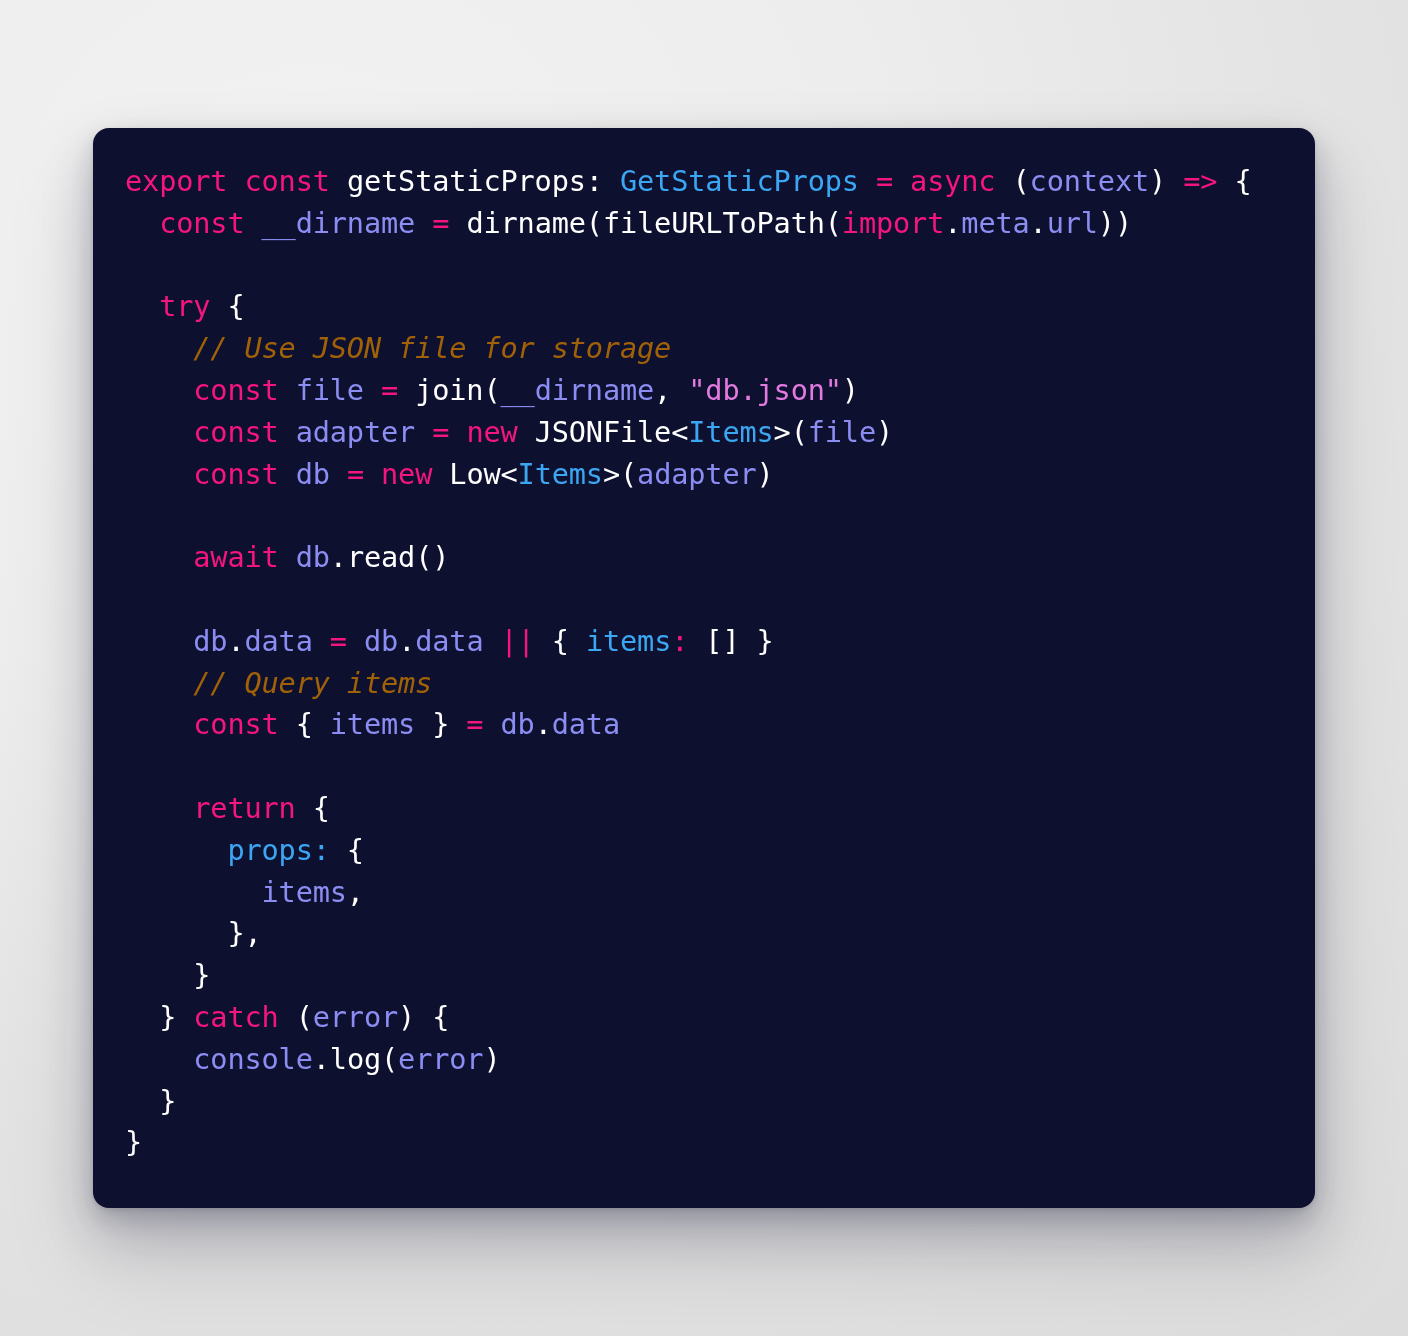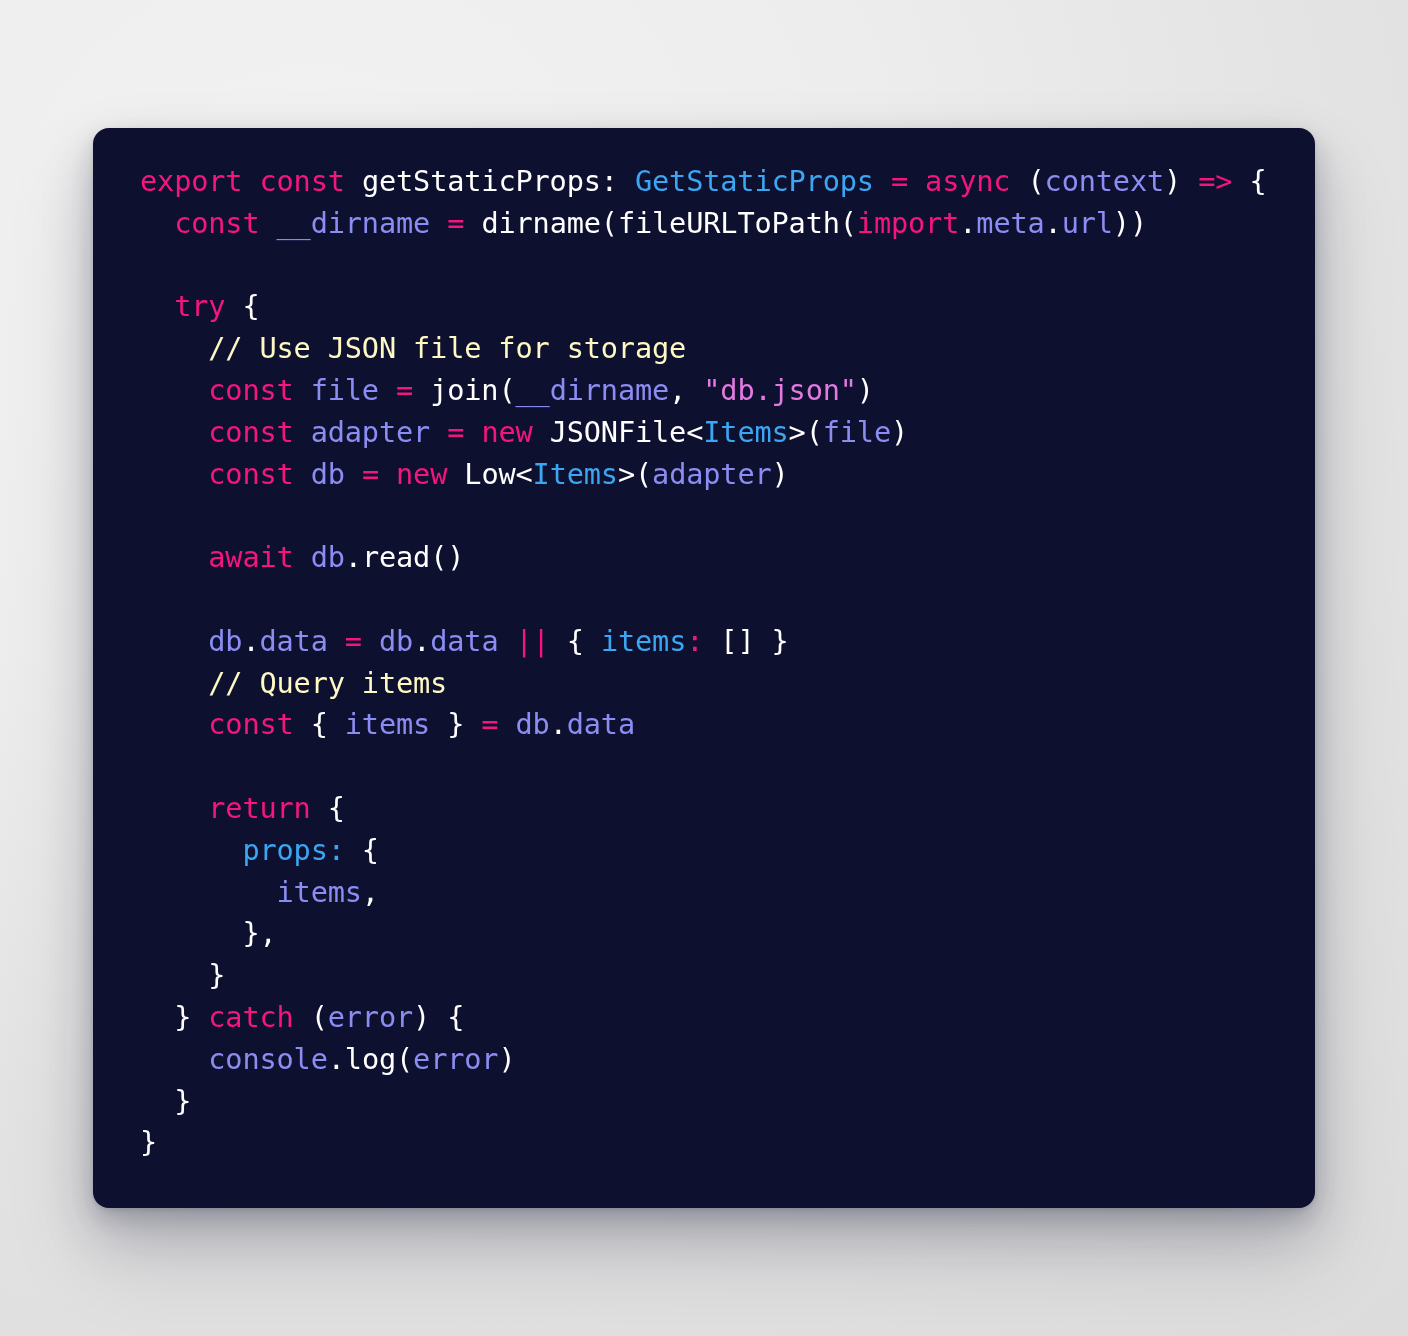--- a/index.html
+++ b/index.html
@@ -48,30 +48,29 @@
     font-size: 28.6px;
     line-height: 41.8px;
     letter-spacing: -0.15px;
     white-space: pre;
     color: #ffffff;
   }
 
   .code-line {
     height: 41.8px;
     white-space: pre;
-    margin-left: 15px;
   }
 
   
   .t-kw       { color: #f4157f; }            
   .t-plain    { color: #ffffff; }            
   .t-type     { color: #3ba6f2; }            
   .t-var      { color: #8c8df2; }            
   .t-string   { color: #e27ae0; }            
-  .t-comment  { color: #fef9c3; }
+  .t-comment  { color: #a16207; font-style: italic; }
 </style>
 </head>
 <body>
 
 <div id="stage">
   <div id="code-card">
     <div id="code-block"><div class="code-line"><span class="t-kw">export</span><span class="t-plain"> </span><span class="t-kw">const</span><span class="t-plain"> </span><span class="t-plain">getStaticProps</span><span class="t-plain">: </span><span class="t-type">GetStaticProps</span><span class="t-plain"> </span><span class="t-kw">=</span><span class="t-plain"> </span><span class="t-kw">async</span><span class="t-plain"> (</span><span class="t-var">context</span><span class="t-plain">) </span><span class="t-kw">=&gt;</span><span class="t-plain"> {</span></div><div class="code-line"><span class="t-plain">  </span><span class="t-kw">const</span><span class="t-plain"> </span><span class="t-var">__dirname</span><span class="t-plain"> </span><span class="t-kw">=</span><span class="t-plain"> </span><span class="t-plain">dirname</span><span class="t-plain">(</span><span class="t-plain">fileURLToPath</span><span class="t-plain">(</span><span class="t-kw">import</span><span class="t-plain">.</span><span class="t-var">meta</span><span class="t-plain">.</span><span class="t-var">url</span><span class="t-plain">))</span></div><div class="code-line">&nbsp;</div><div class="code-line"><span class="t-plain">  </span><span class="t-kw">try</span><span class="t-plain"> {</span></div><div class="code-line"><span class="t-plain">    </span><span class="t-comment">// Use JSON file for storage</span></div><div class="code-line"><span class="t-plain">    </span><span class="t-kw">const</span><span class="t-plain"> </span><span class="t-var">file</span><span class="t-plain"> </span><span class="t-kw">=</span><span class="t-plain"> </span><span class="t-plain">join</span><span class="t-plain">(</span><span class="t-var">__dirname</span><span class="t-plain">, </span><span class="t-string">"db.json"</span><span class="t-plain">)</span></div><div class="code-line"><span class="t-plain">    </span><span class="t-kw">const</span><span class="t-plain"> </span><span class="t-var">adapter</span><span class="t-plain"> </span><span class="t-kw">=</span><span class="t-plain"> </span><span class="t-kw">new</span><span class="t-plain"> </span><span class="t-plain">JSONFile</span><span class="t-plain">&lt;</span><span class="t-type">Items</span><span class="t-plain">&gt;(</span><span class="t-var">file</span><span class="t-plain">)</span></div><div class="code-line"><span class="t-plain">    </span><span class="t-kw">const</span><span class="t-plain"> </span><span class="t-var">db</span><span class="t-plain"> </span><span class="t-kw">=</span><span class="t-plain"> </span><span class="t-kw">new</span><span class="t-plain"> </span><span class="t-plain">Low</span><span class="t-plain">&lt;</span><span class="t-type">Items</span><span class="t-plain">&gt;(</span><span class="t-var">adapter</span><span class="t-plain">)</span></div><div class="code-line">&nbsp;</div><div class="code-line"><span class="t-plain">    </span><span class="t-kw">await</span><span class="t-plain"> </span><span class="t-var">db</span><span class="t-plain">.</span><span class="t-plain">read</span><span class="t-plain">()</span></div><div class="code-line">&nbsp;</div><div class="code-line"><span class="t-plain">    </span><span class="t-var">db</span><span class="t-plain">.</span><span class="t-var">data</span><span class="t-plain"> </span><span class="t-kw">=</span><span class="t-plain"> </span><span class="t-var">db</span><span class="t-plain">.</span><span class="t-var">data</span><span class="t-plain"> </span><span class="t-kw">||</span><span class="t-plain"> { </span><span class="t-type">items</span><span class="t-kw">:</span><span class="t-plain"> [] }</span></div><div class="code-line"><span class="t-plain">    </span><span class="t-comment">// Query items</span></div><div class="code-line"><span class="t-plain">    </span><span class="t-kw">const</span><span class="t-plain"> { </span><span class="t-var">items</span><span class="t-plain"> } </span><span class="t-kw">=</span><span class="t-plain"> </span><span class="t-var">db</span><span class="t-plain">.</span><span class="t-var">data</span></div><div class="code-line">&nbsp;</div><div class="code-line"><span class="t-plain">    </span><span class="t-kw">return</span><span class="t-plain"> {</span></div><div class="code-line"><span class="t-plain">      </span><span class="t-type">props:</span><span class="t-plain"> {</span></div><div class="code-line"><span class="t-plain">        </span><span class="t-var">items</span><span class="t-plain">,</span></div><div class="code-line"><span class="t-plain">      },</span></div><div class="code-line"><span class="t-plain">    }</span></div><div class="code-line"><span class="t-plain">  } </span><span class="t-kw">catch</span><span class="t-plain"> (</span><span class="t-var">error</span><span class="t-plain">) {</span></div><div class="code-line"><span class="t-plain">    </span><span class="t-var">console</span><span class="t-plain">.</span><span class="t-plain">log</span><span class="t-plain">(</span><span class="t-var">error</span><span class="t-plain">)</span></div><div class="code-line"><span class="t-plain">  }</span></div><div class="code-line"><span class="t-plain">}</span></div></div>
   </div>
 </div>
 

